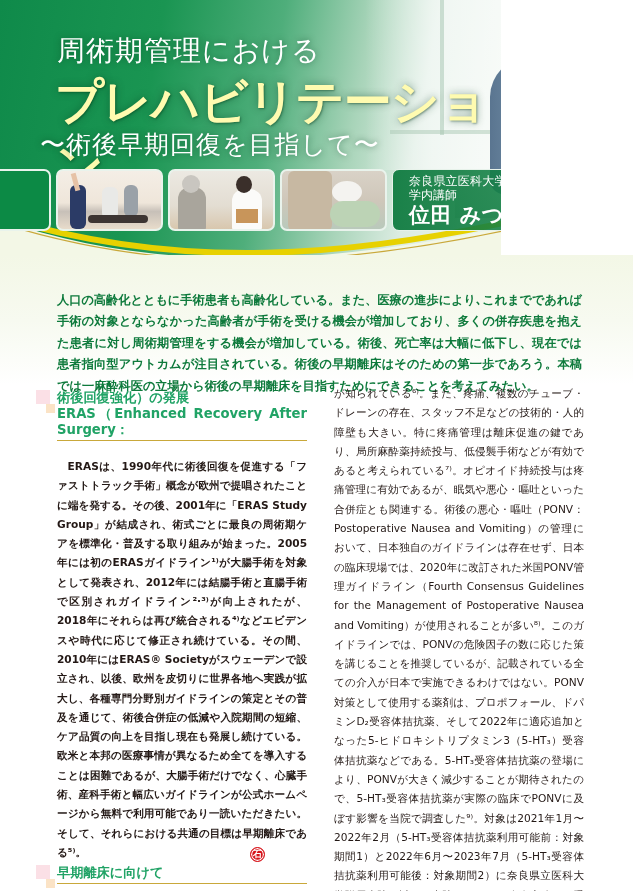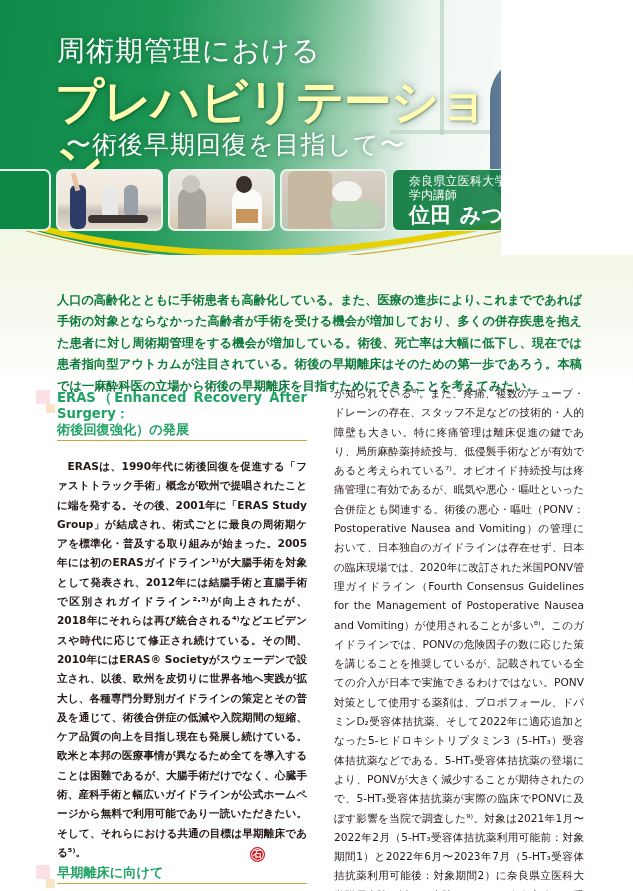--- a/index.html
+++ b/index.html
@@ -32,21 +32,21 @@
 
   .title-line1 {
     position: absolute; left: 57px; top: 32px; font-family: "DejaVu Serif", "Liberation Serif", serif;
     font-size: 28px; color: #ffffff; letter-spacing: 1px; text-shadow: 0 0 6px rgba(0,60,30,0.5);
   }
   .title-line2 {
     position: absolute; left: 55px; top: 70px; font-family: Liberation Mono, monospace; font-weight: bold;
     font-size: 48px; color: #fffbb0; letter-spacing: -1px; text-shadow: 0 0 8px rgba(0,60,30,0.45), 1px 1px 2px rgba(0,50,20,0.4);
   }
   .title-line3 {
-    position: absolute; left: 66px; top: 128px; font-family: "DejaVu Serif", "Liberation Serif", serif;
+    position: absolute; left: 40px; top: 128px; font-family: "DejaVu Serif", "Liberation Serif", serif;
     font-size: 25px; color: #ffffff; letter-spacing: 1px; text-shadow: 0 0 6px rgba(0,60,30,0.5);
   }
 
   
   .photo {
     position: absolute; top: 169px; height: 62px; border: 2px solid #e9f3ec; border-radius: 7px; overflow: hidden;
   }
   .photo-0 { left: -6px; width: 57px; background: #0c8a45; }
   .photo-1 { left: 56px; width: 107px; background: linear-gradient(180deg,#f4eee6 0%,#efe6da 55%,#c7c0b8 70%,#e8dccb 100%); }
   .photo-2 { left: 168px; width: 107px; background: linear-gradient(180deg,#ece9e2 0%,#e3ddd2 60%,#d8c7ae 100%); }
@@ -145,22 +145,22 @@
   </div>
 </div>
 
 <div class="lead-bg"></div>
 <div class="lead">人口の高齢化とともに手術患者も高齢化している。また、医療の進歩により､これまでであれば手術の対象とならなかった高齢者が手術を受ける機会が増加しており、多くの併存疾患を抱えた患者に対し周術期管理をする機会が増加している。術後、死亡率は大幅に低下し、現在では患者指向型アウトカムが注目されている。術後の早期離床はそのための第一歩であろう。本稿では一麻酔科医の立場から術後の早期離床を目指すためにできることを考えてみたい。</div>
 
 <div class="col col-left">
   <div class="sec-head">
     <span class="deco1"></span>
     <span class="deco2"></span>
+    <div class="sec-head-text">術後回復強化）の発展</div>
     <div class="sec-head-text">ERAS（Enhanced Recovery After Surgery：</div>
-    <div class="sec-head-text">術後回復強化）の発展</div>
   </div>
   <p class="indent">ERASは、1990年代に術後回復を促進する「ファストトラック手術」概念が欧州で提唱されたことに端を発する。その後、2001年に「ERAS Study Group」が結成され、術式ごとに最良の周術期ケアを標準化・普及する取り組みが始まった。2005年には初のERASガイドライン¹⁾が大腸手術を対象として発表され、2012年には結腸手術と直腸手術で区別されガイドライン²·³⁾が向上されたが、2018年にそれらは再び統合される⁴⁾などエビデンスや時代に応じて修正され続けている。その間、2010年にはERAS® Societyがスウェーデンで設立され、以後、欧州を皮切りに世界各地へ実践が拡大し、各種専門分野別ガイドラインの策定とその普及を通じて、術後合併症の低減や入院期間の短縮、ケア品質の向上を目指し現在も発展し続けている。欧米と本邦の医療事情が異なるため全てを導入することは困難であるが、大腸手術だけでなく、心臓手術、産科手術と幅広いガイドラインが公式ホームページから無料で利用可能であり一読いただきたい。そして、それらにおける共通の目標は早期離床である⁵⁾。</p>
 
   <div class="sec-head" style="margin-top:3px;margin-bottom:14px;">
     <span class="deco1"></span>
     <span class="deco2"></span>
     <div class="sec-head-text">早期離床に向けて</div>
   </div>
 
 </div>

